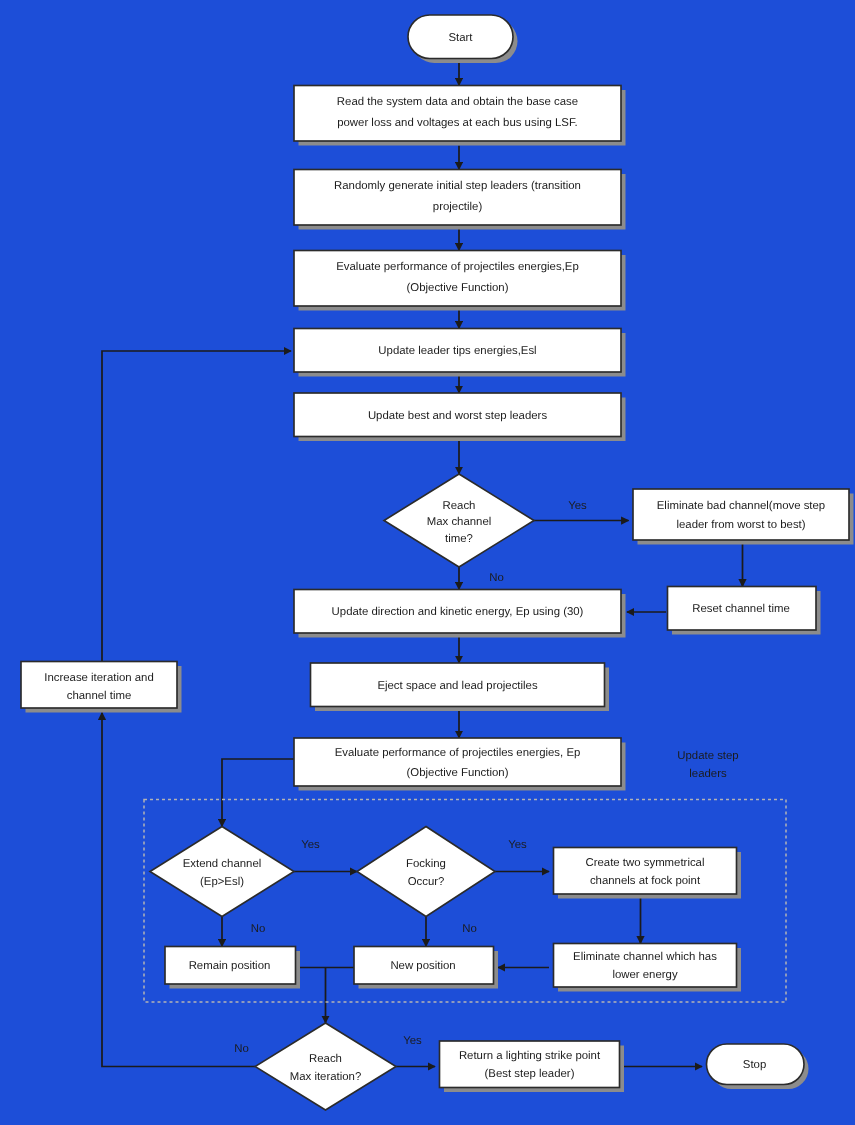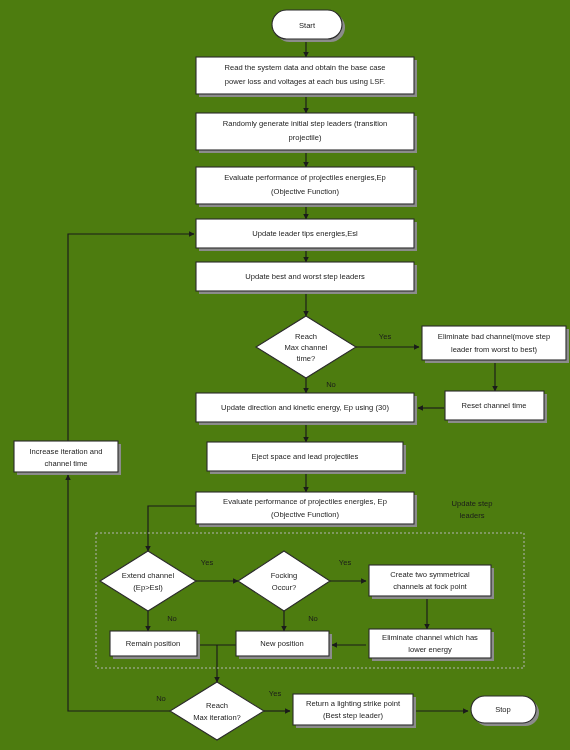--- a/index.html
+++ b/index.html
@@ -8,21 +8,21 @@
     padding: 0;
     background: #ffffff;
   }
   body {
     font-family: "Liberation Sans", sans-serif;
   }
   #flow-root {
     position: relative;
     width: 570px;
     height: 750px;
-    background: #4d7c0f;
+    background: #1d4ed8;
     overflow: hidden;
   }
   #flow-svg {
     position: absolute;
     top: 0;
     left: 0;
     width: 570px;
     height: 750px;
   }
   .node-text {

